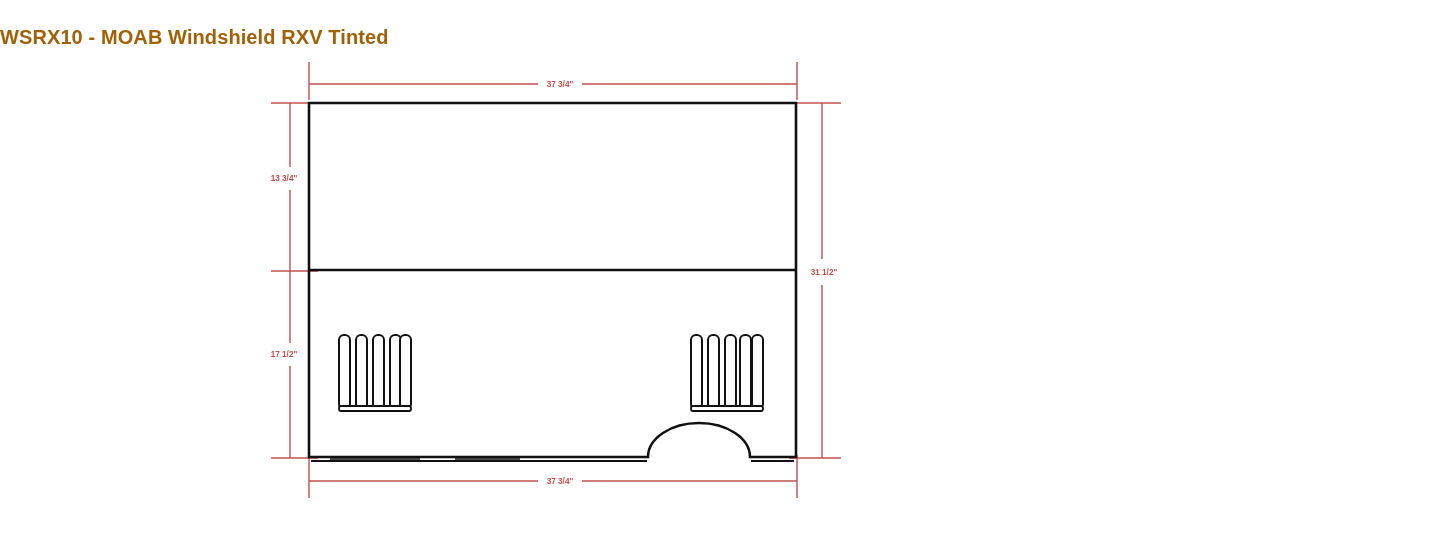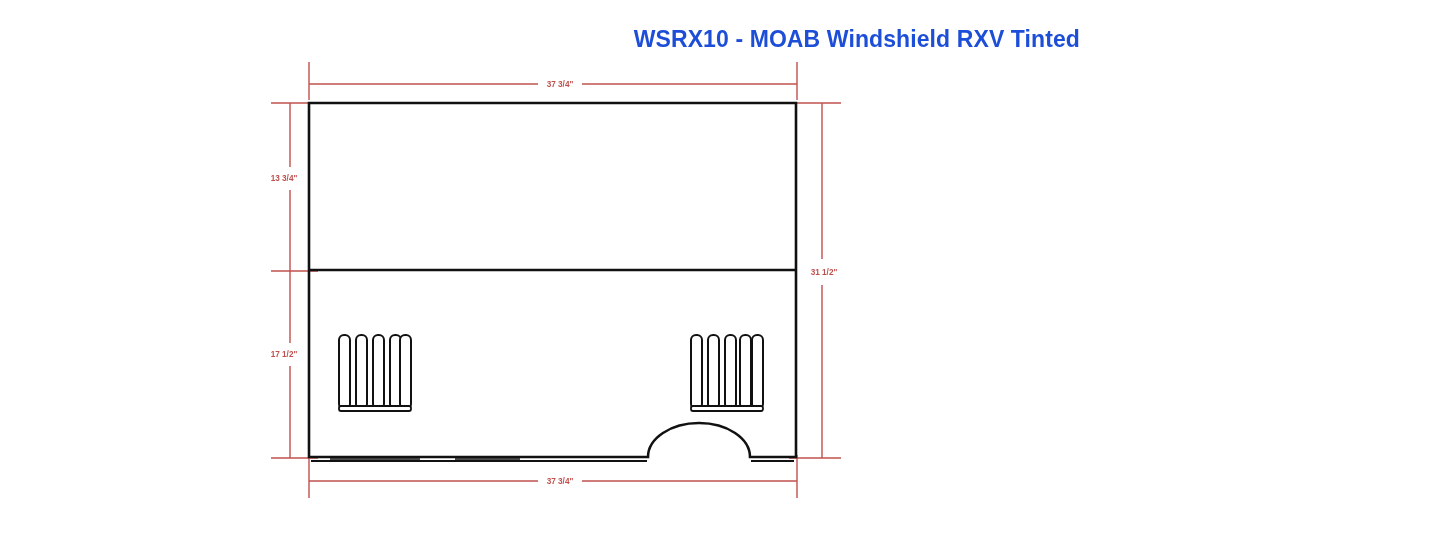--- a/index.html
+++ b/index.html
@@ -20,25 +20,25 @@
     left: 0;
     top: 0;
     width: 1445px;
     height: 534px;
   }
   #title-text {
     position: absolute;
     left: 0;
     top: 26px;
     width: 1080px;
-    text-align: right;
+    text-align: left;
     font-family: "Liberation Sans", sans-serif;
-    font-size: 23px;
+    font-size: 20px;
     font-weight: bold;
-    color: #1d4ed8;
+    color: #a16207;
     letter-spacing: 0.1px;
     white-space: nowrap;
   }
   svg.canvas {
     position: absolute;
     left: 0;
     top: 0;
     width: 1445px;
     height: 534px;
     display: block;

